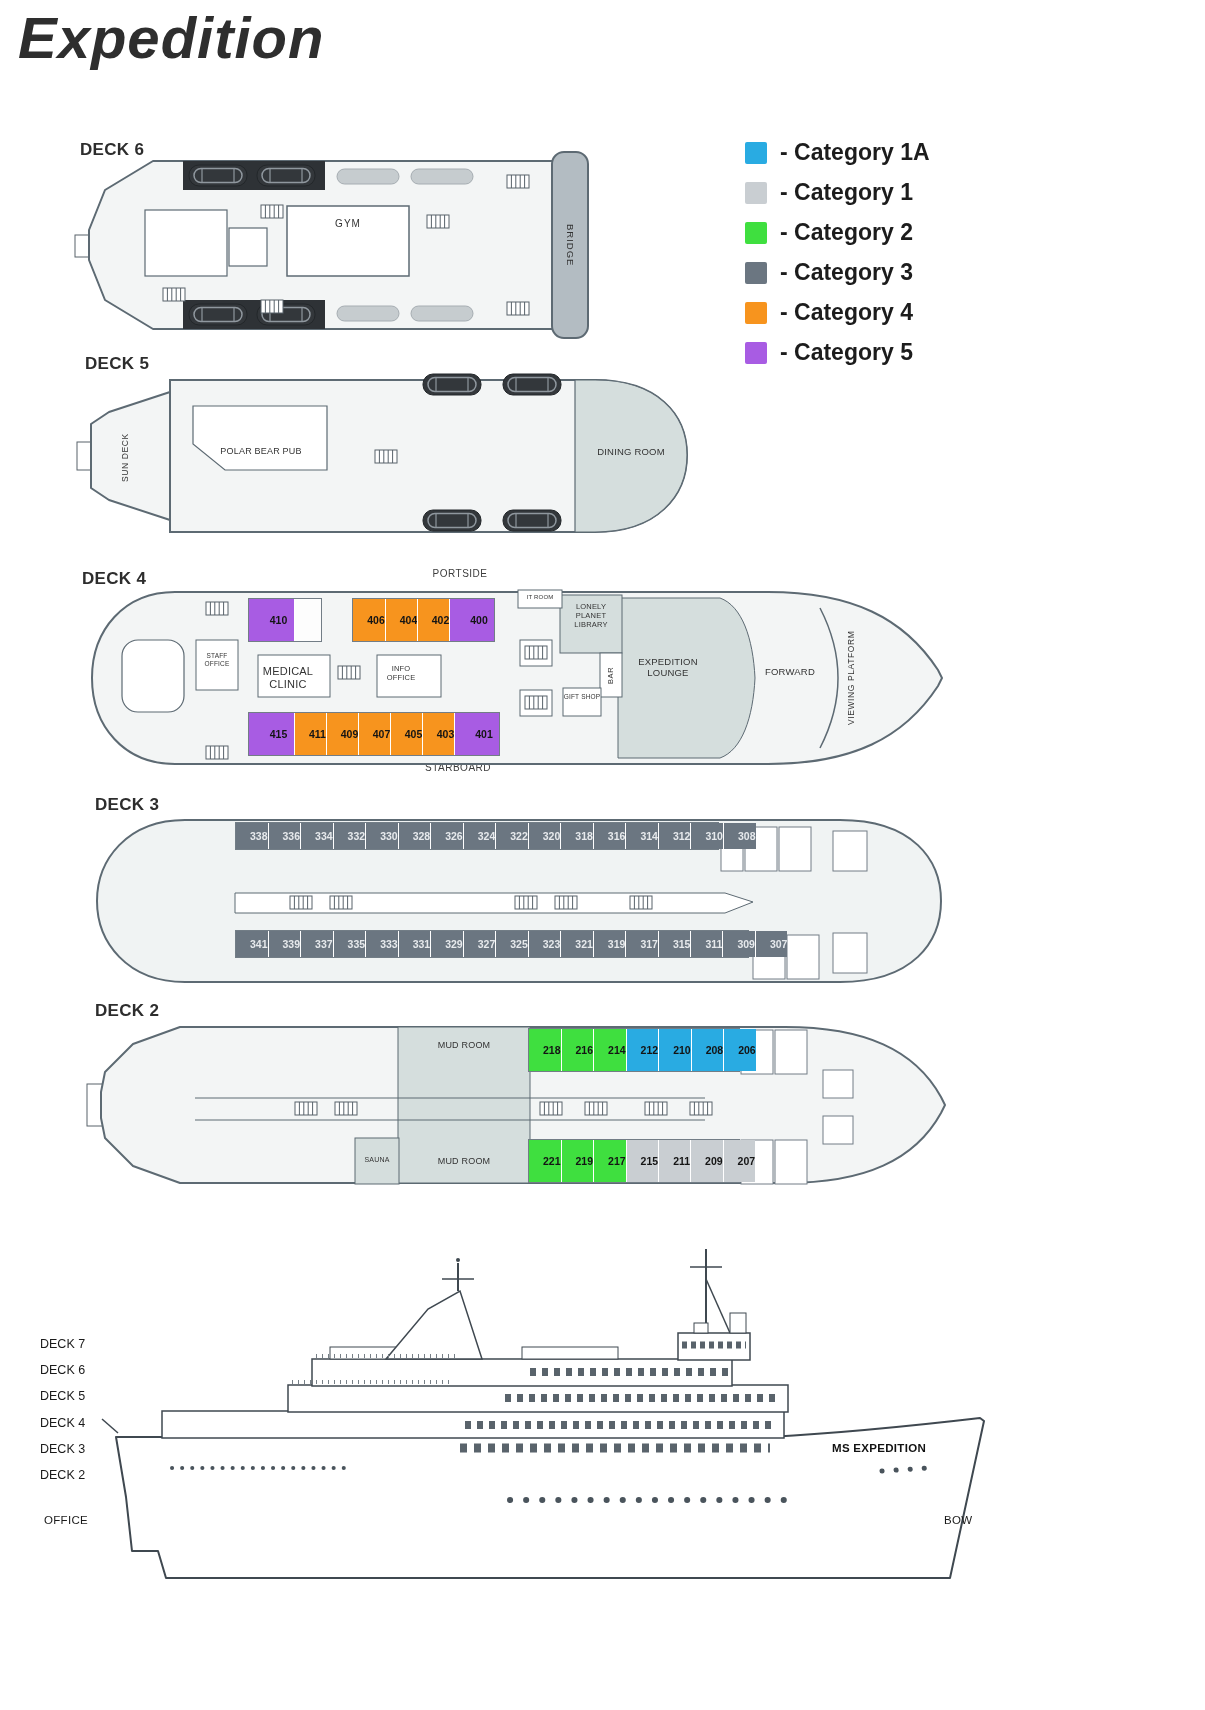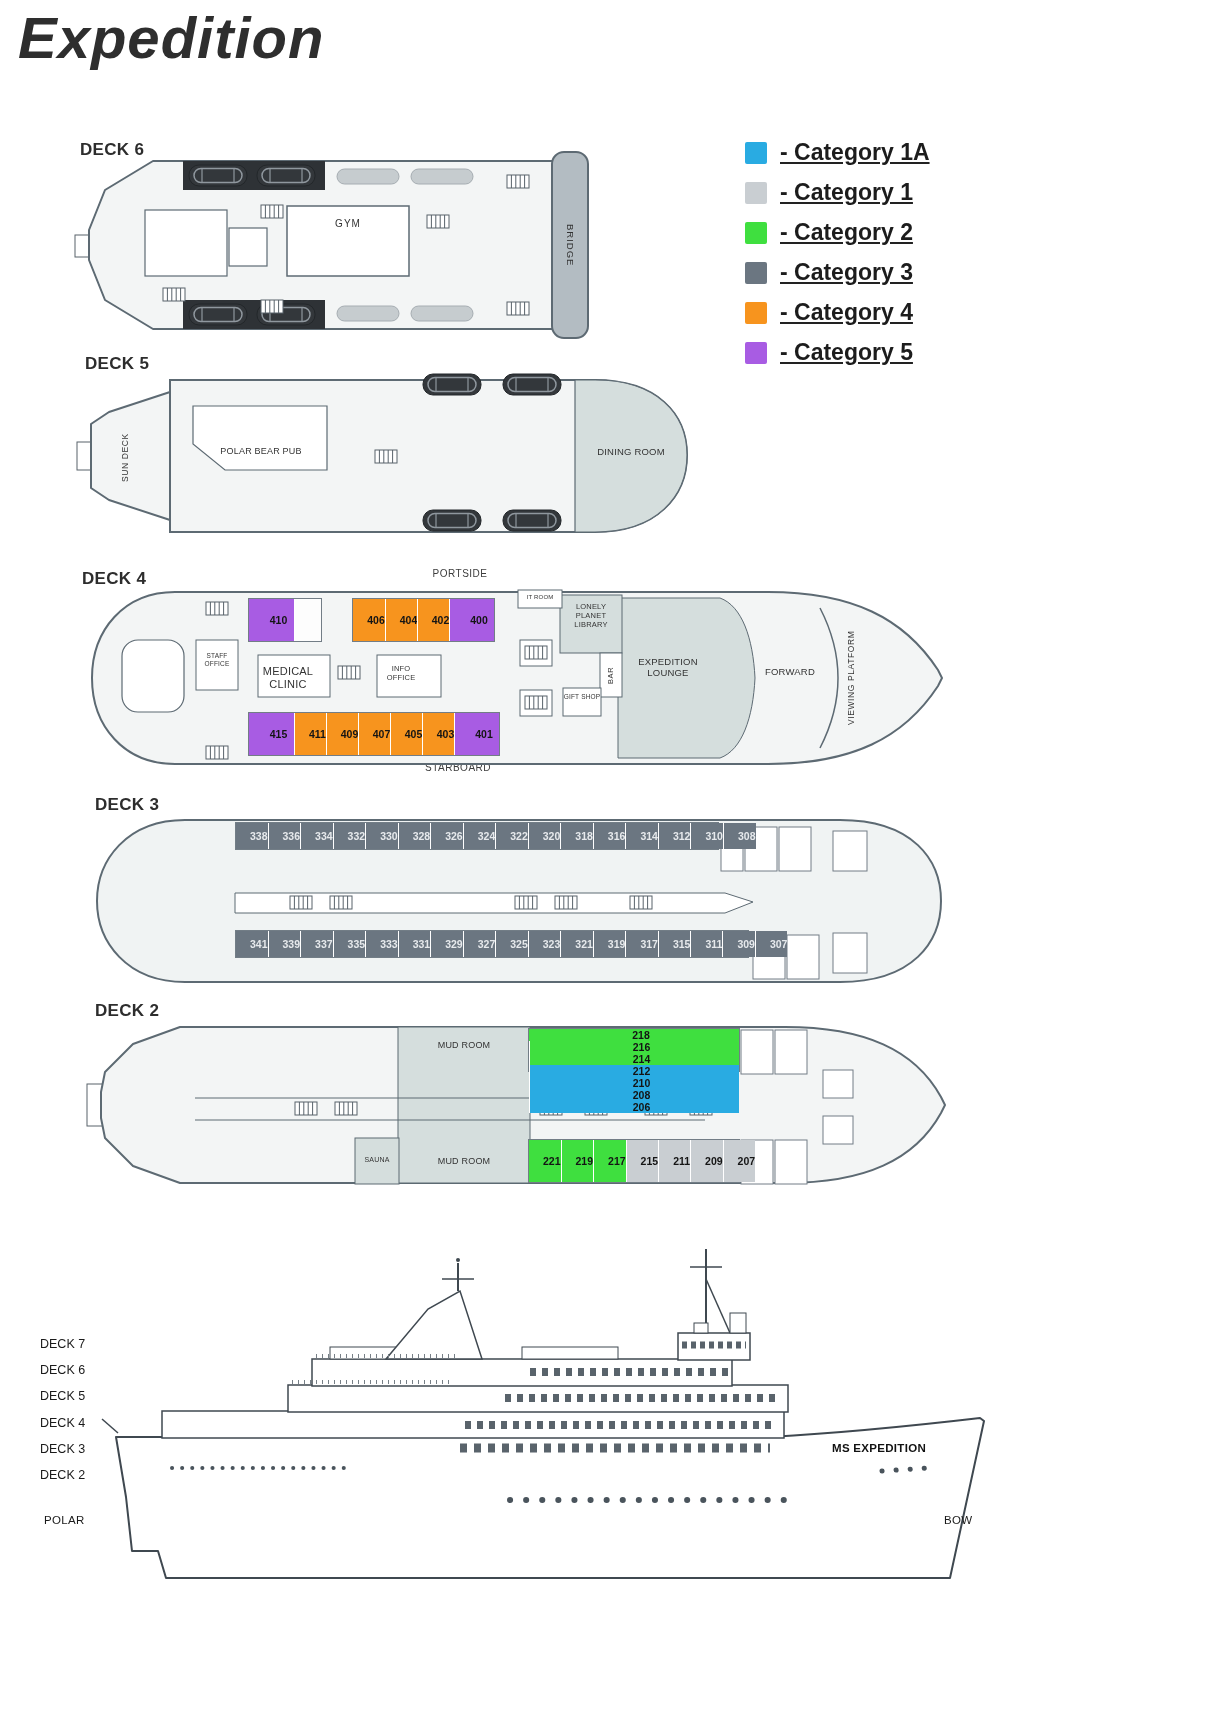--- a/index.html
+++ b/index.html
@@ -1,20 +1,20 @@
 <!DOCTYPE html>
 <html><head>
 <meta charset="utf-8">
 <style>
   html,body{margin:0;padding:0;background:#fff;}
   body{width:1205px;height:1710px;position:relative;font-family:"Liberation Sans",sans-serif;color:#222;}
   .abs{position:absolute;}
   .title{font-size:58px;font-style:italic;font-weight:700;color:#2e2e2e;letter-spacing:1px;}
   .legend{display:flex;flex-direction:column;gap:13px;}
-  .legend-row{display:flex;align-items:center;gap:13px;text-decoration:underline;}
+  .legend-row{display:flex;align-items:center;gap:13px;}
   .legend-swatch{width:22px;height:22px;border-radius:2px;display:inline-block;}
   .legend-label{font-size:23px;font-weight:600;color:#1c1c1c;}
   .deck-label{font-size:17px;font-weight:700;color:#2d2d2d;letter-spacing:.3px;}
   .room-label{font-size:9px;color:#333;text-align:center;line-height:1.18;letter-spacing:.2px;}
   .side-label{font-size:10px;color:#3c3c3c;text-align:center;letter-spacing:.5px;}
   .vdown{writing-mode:vertical-rl;display:flex;align-items:center;justify-content:center;font-size:9.5px;color:#333;letter-spacing:1px;}
   .vup{writing-mode:vertical-rl;transform:rotate(180deg);display:flex;align-items:center;justify-content:center;font-size:8.5px;color:#333;letter-spacing:.6px;text-align:center;line-height:1.25;}
   .cabin-row{position:absolute;display:flex;border:1px solid #727d86;box-sizing:border-box;}
   .cabin{display:flex;align-items:center;justify-content:center;font-size:10.5px;font-weight:600;color:#141414;border-left:1px solid #fff;box-sizing:border-box;height:100%;padding-left:14px;}
   .cabin:first-child{border-left:none;}
@@ -253,21 +253,21 @@
   <use href="#hatch" x="500" y="90"></use>
   <use href="#hatch" x="560" y="90"></use>
   <use href="#hatch" x="605" y="90"></use>
   <rect x="656" y="18" width="32" height="44" fill="#fff" stroke="#727d86"></rect>
   <rect x="690" y="18" width="32" height="44" fill="#fff" stroke="#727d86"></rect>
   <rect x="656" y="128" width="32" height="44" fill="#fff" stroke="#727d86"></rect>
   <rect x="690" y="128" width="32" height="44" fill="#fff" stroke="#727d86"></rect>
   <rect x="738" y="58" width="30" height="28" fill="#fff" stroke="#727d86"></rect>
   <rect x="738" y="104" width="30" height="28" fill="#fff" stroke="#727d86"></rect>
 </svg>
-<div class="cabin-row row-equal d2row" style="left:528px;top:1028px;width:212px;flex-direction:column;">
+<div class="cabin-row row-equal d2row" style="left:528px;top:1028px;width:212px;">
     <div class="cabin cat2">218</div>
     <div class="cabin cat2">216</div>
     <div class="cabin cat2">214</div>
     <div class="cabin cat1a">212</div>
     <div class="cabin cat1a">210</div>
     <div class="cabin cat1a">208</div>
     <div class="cabin cat1a">206</div>
   </div>
 <div class="cabin-row row-equal d2row" style="left:528px;top:1139px;width:212px;">
     <div class="cabin cat2">221</div>
@@ -312,15 +312,15 @@
   <line x1="88" y1="198" x2="72" y2="184" stroke="#3f4850" stroke-width="1.5"></line>
 </svg>
 <div class="abs pdecks" style="left:40px;top:1331px;">
     <div>DECK 7</div>
     <div>DECK 6</div>
     <div>DECK 5</div>
     <div>DECK 4</div>
     <div>DECK 3</div>
     <div>DECK 2</div>
   </div>
-<div class="abs endlabel" style="left:44px;top:1514px;">POLAR</div>
+<div class="abs endlabel" style="left:44px;top:1514px;">OFFICE</div>
 <div class="abs endlabel" style="left:944px;top:1514px;">BOW</div>
 <div class="abs ship-name" style="left:832px;top:1442px;">MS EXPEDITION</div>
 
 </body></html>

